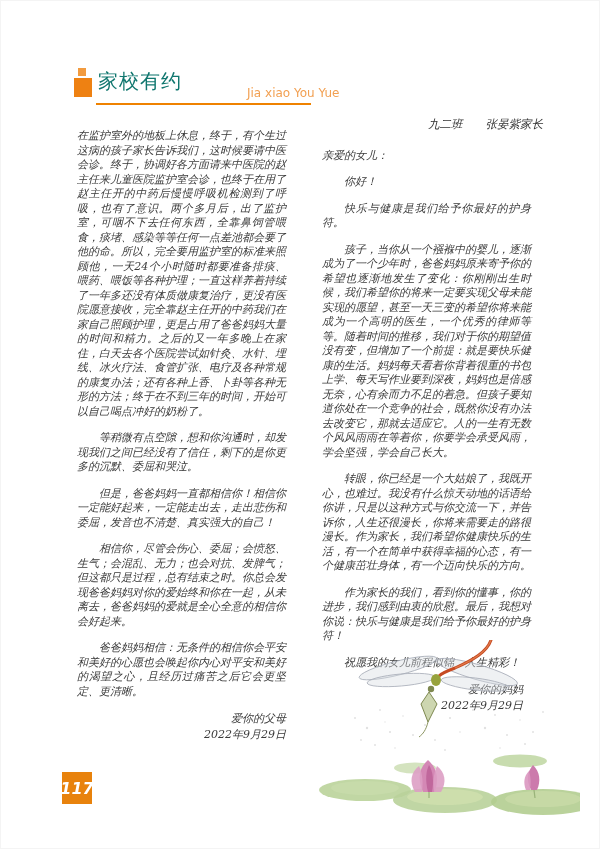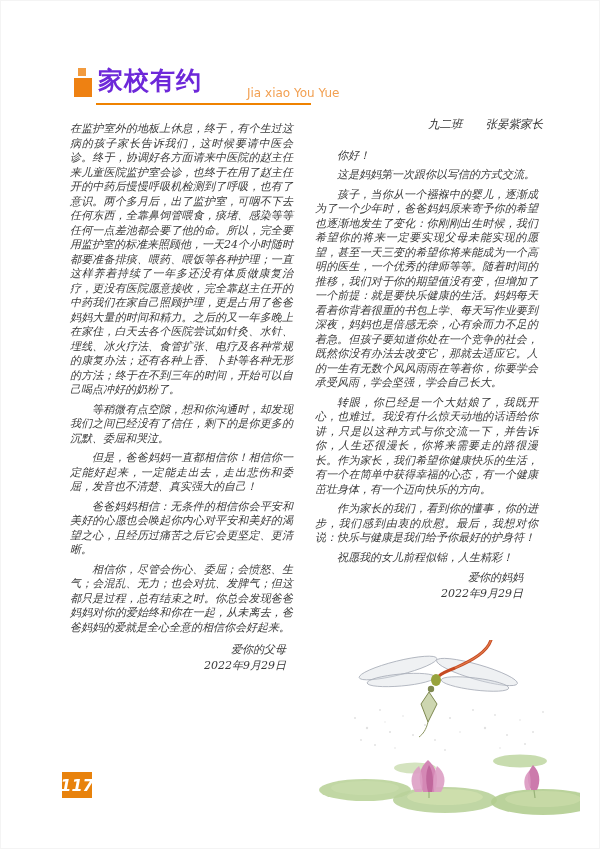--- a/index.html
+++ b/index.html
@@ -14,57 +14,57 @@
   }
   
   .header{position:absolute;left:62px;top:64px;width:480px;height:48px;}
   .logo-mark{position:absolute;left:12px;top:2px;width:34px;height:34px;}
   .sq{position:absolute;background:#ee8112;}
   .sq-small{left:4px;top:2px;width:8px;height:8px;background:#f29b3f;}
   .sq-big{left:0px;top:12px;width:18px;height:19px;}
   .logo-title{
     position:absolute;left:36px;top:2px;
     font-family:"DejaVu Sans","Liberation Sans",sans-serif;
-    font-weight:bold;font-size:25px;line-height:30px;
-    color:#6d28d9;letter-spacing:1px;white-space:nowrap;
+    font-weight:normal;font-size:20px;line-height:30px;
+    color:#0f766e;letter-spacing:1px;white-space:nowrap;
   }
   .logo-pinyin{
     position:absolute;left:185px;top:22px;
     font-family:"DejaVu Sans","Liberation Sans",sans-serif;
     font-size:12px;color:#f2a052;white-space:nowrap;
   }
   .logo-underline{
     position:absolute;left:34px;top:39px;width:215px;height:2px;
     background:#ef8200;
   }
   
   .col{position:absolute;width:233px;font-size:11px;line-height:14.5px;
        font-style:italic;text-align:justify;}
   .col-left{left:65px;top:117px;}
   .col-right{left:310px;top:112px;}
-  .para{margin:5px;padding:0;}
+  .para{margin:12px;padding:0;}
   .indent{text-indent:2em;}
   .sig-block{margin-top:10px;text-align:right;font-style:italic;}
   .sig-block p{margin:0;line-height:16px;}
   .col-left .sig-block{padding-right:12px;margin-top:7px;}
   .col-right .sig-block{padding-right:20px;margin-top:0;}
   
   .letter-title{
     margin:0;text-align:center;
     font-size:18px;font-weight:bold;font-style:italic;
     letter-spacing:2px;color:#222;line-height:26px;
   }
   .byline{
     margin-top:5px;text-align:right;
     font-size:11.5px;font-style:italic;color:#333;
   }
   .letter-body{margin-top:17px;}
   
   .page-number{
-    position:absolute;left:62px;top:772px;width:30px;height:26px;
+    position:absolute;left:62px;top:772px;width:30px;height:32px;
     background:#e8820c;color:#ffffff;
     font-family:"DejaVu Sans","Liberation Sans",sans-serif;
     font-size:16px;font-weight:bold;font-style:italic;
     display:flex;align-items:center;justify-content:center;
   }
   
   .illustration{position:absolute;left:295px;top:640px;}
 </style>
 </head>
 <body>
@@ -78,33 +78,34 @@
     </div>
     <div class="logo-title">家校有约</div>
     <div class="logo-pinyin">Jia xiao You Yue</div>
     <div class="logo-underline"></div>
   </div>
 
   <section class="col col-left">
     <p class="para">在监护室外的地板上休息，终于，有个生过这病的孩子家长告诉我们，这时候要请中医会诊。终于，协调好各方面请来中医院的赵主任来儿童医院监护室会诊，也终于在用了赵主任开的中药后慢慢呼吸机检测到了呼吸，也有了意识。两个多月后，出了监护室，可咽不下去任何东西，全靠鼻饲管喂食，痰堵、感染等等任何一点差池都会要了他的命。所以，完全要用监护室的标准来照顾他，一天24个小时随时都要准备排痰、喂药、喂饭等各种护理；一直这样养着持续了一年多还没有体质做康复治疗，更没有医院愿意接收，完全靠赵主任开的中药我们在家自己照顾护理，更是占用了爸爸妈妈大量的时间和精力。之后的又一年多晚上在家住，白天去各个医院尝试如针灸、水针、埋线、冰火疗法、食管扩张、电疗及各种常规的康复办法；还有各种上香、卜卦等各种无形的方法；终于在不到三年的时间，开始可以自己喝点冲好的奶粉了。</p>
     <p class="para indent">等稍微有点空隙，想和你沟通时，却发现我们之间已经没有了信任，剩下的是你更多的沉默、委屈和哭泣。</p>
     <p class="para indent">但是，爸爸妈妈一直都相信你！相信你一定能好起来，一定能走出去，走出悲伤和委屈，发音也不清楚、真实强大的自己！</p>
+    <p class="para indent">相信你，尽管会伤心、委屈；会愤怒、生气；会混乱、无力；也会对抗、发脾气；但这都只是过程，总有结束之时。你总会发现爸爸妈妈对你的爱始终和你在一起，从未离去，爸爸妈妈的爱就是全心全意的相信你会好起来。</p>
     <p class="para indent">爸爸妈妈相信：无条件的相信你会平安和美好的心愿也会唤起你内心对平安和美好的渴望之心，且经历过痛苦之后它会更坚定、更清晰。</p>
-    <p class="para indent">相信你，尽管会伤心、委屈；会愤怒、生气；会混乱、无力；也会对抗、发脾气；但这都只是过程，总有结束之时。你总会发现爸爸妈妈对你的爱始终和你在一起，从未离去，爸爸妈妈的爱就是全心全意的相信你会好起来。</p>
     <div class="sig-block">
       <p>爱你的父母</p>
       <p>2022年9月29日</p>
     </div>
   </section>
 
   <section class="col col-right">
     <div class="byline">九二班　　张晏紫家长</div>
     <div class="letter-body">
+      <p class="para">亲爱的女儿：</p>
       <p class="para indent">你好！</p>
-      <p class="para indent">这是妈妈第一次跟你以写信的方式交流。</p>
+      <p class="para indent">快乐与健康是我们给予你最好的护身符。</p>
       <p class="para indent">孩子，当你从一个襁褓中的婴儿，逐渐成为了一个少年时，爸爸妈妈原来寄予你的希望也逐渐地发生了变化：你刚刚出生时候，我们希望你的将来一定要实现父母未能实现的愿望，甚至一天三变的希望你将来能成为一个高明的医生，一个优秀的律师等等。随着时间的推移，我们对于你的期望值没有变，但增加了一个前提：就是要快乐健康的生活。妈妈每天看着你背着很重的书包上学、每天写作业要到深夜，妈妈也是倍感无奈，心有余而力不足的着急。但孩子要知道你处在一个竞争的社会，既然你没有办法去改变它，那就去适应它。人的一生有无数个风风雨雨在等着你，你要学会承受风雨，学会坚强，学会自己长大。</p>
       <p class="para indent">转眼，你已经是一个大姑娘了，我既开心，也难过。我没有什么惊天动地的话语给你讲，只是以这种方式与你交流一下，并告诉你，人生还很漫长，你将来需要走的路很漫长。作为家长，我们希望你健康快乐的生活，有一个在简单中获得幸福的心态，有一个健康茁壮身体，有一个迈向快乐的方向。</p>
       <p class="para indent">作为家长的我们，看到你的懂事，你的进步，我们感到由衷的欣慰。最后，我想对你说：快乐与健康是我们给予你最好的护身符！</p>
       <p class="para indent">祝愿我的女儿前程似锦，人生精彩！</p>
     </div>
     <div class="sig-block">
       <p>爱你的妈妈</p>
       <p>2022年9月29日</p>
     </div>
   </section>

